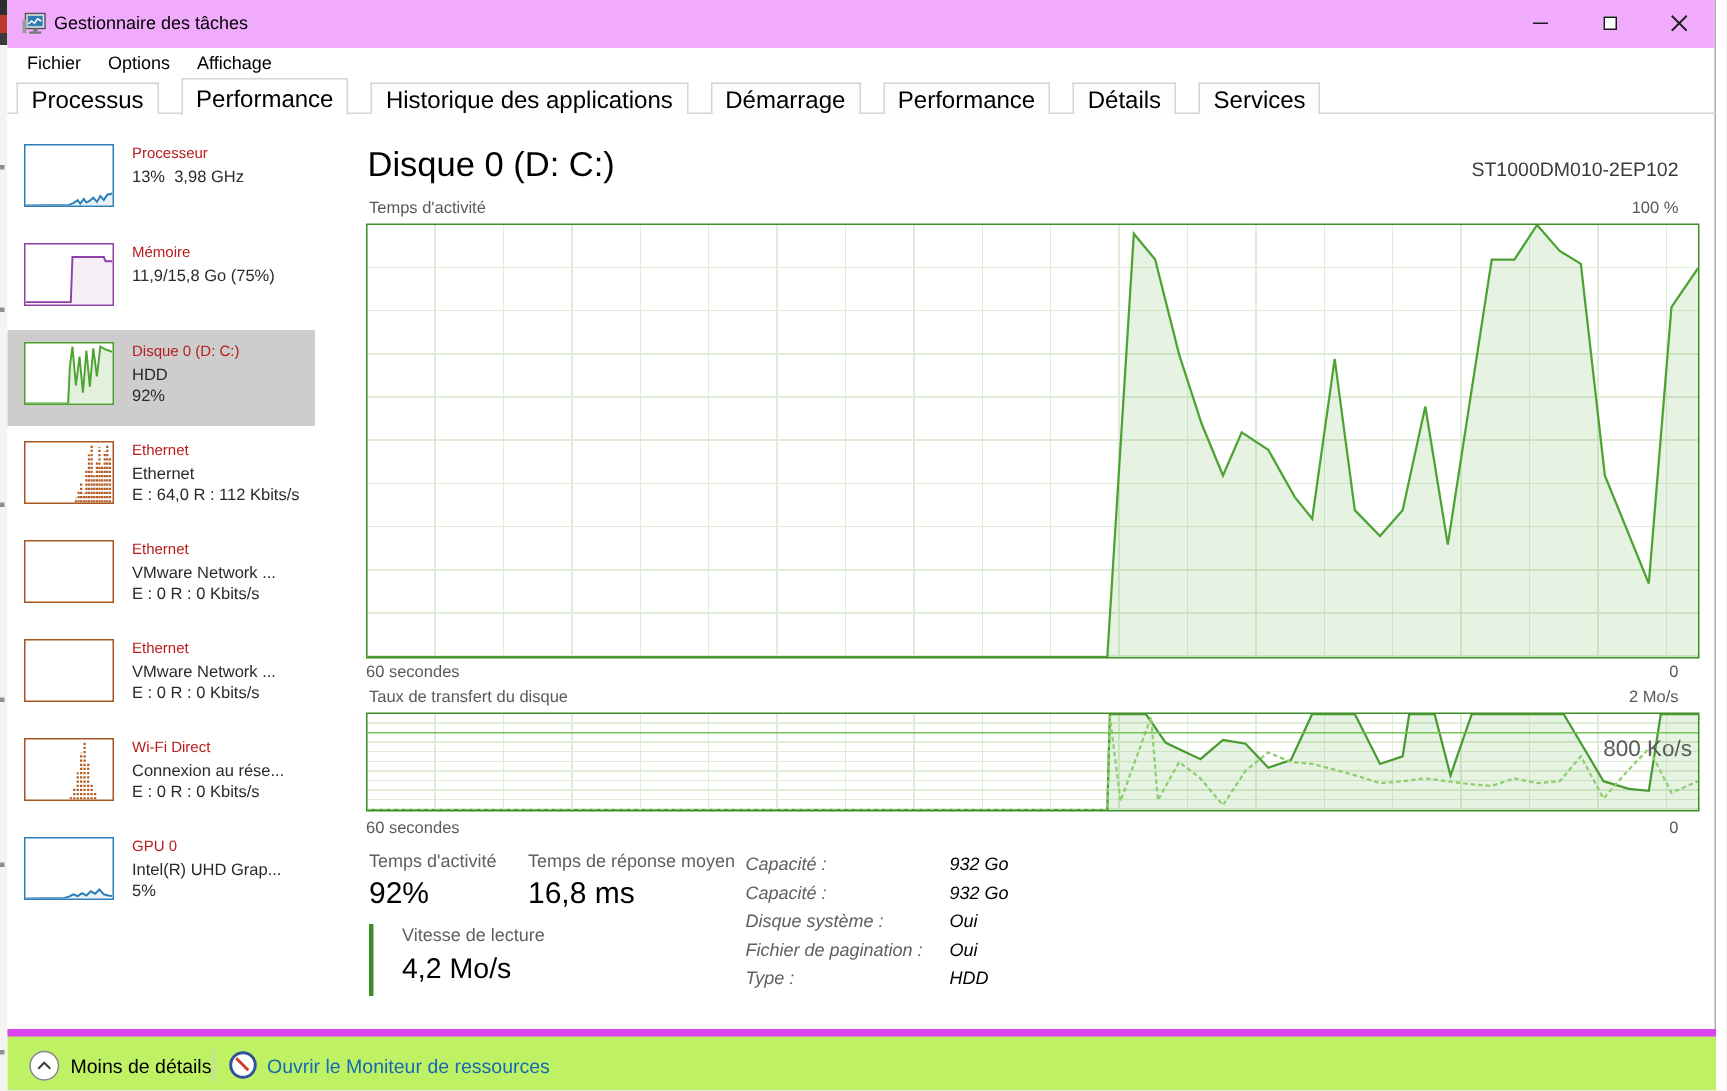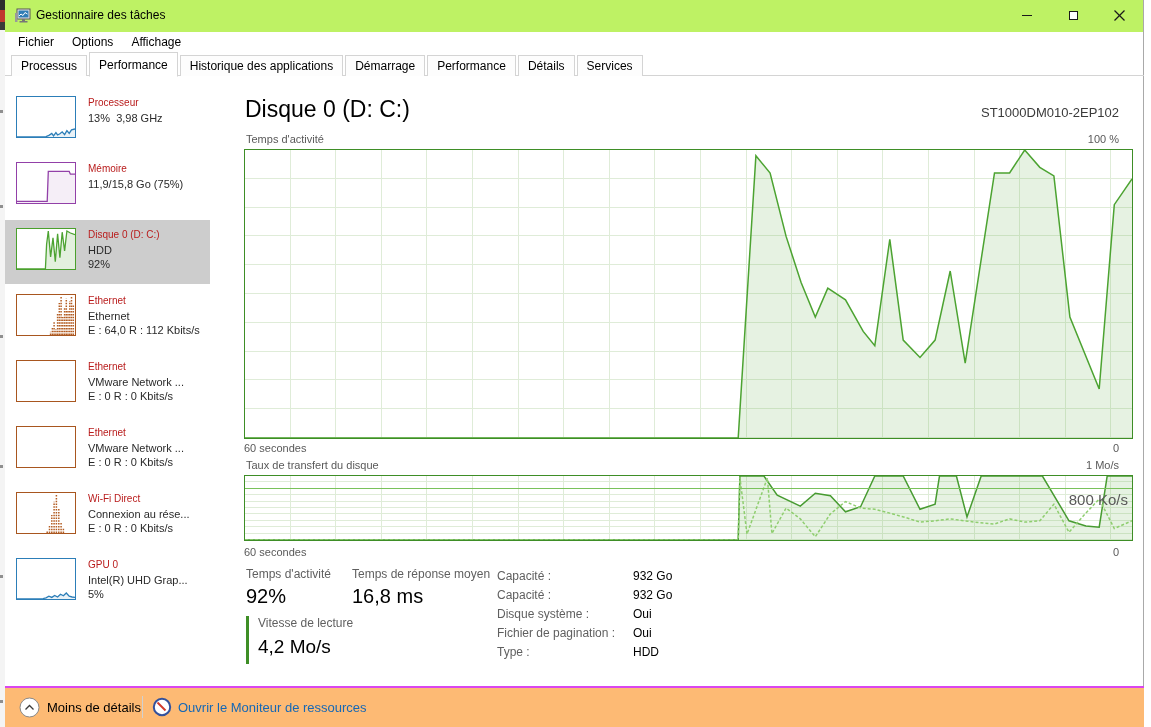--- a/index.html
+++ b/index.html
@@ -12,36 +12,36 @@
   .ls-a{ position:absolute; left:0; top:0; width:5px; height:10px; background:#2d2d2d; }
   .ls-b{ position:absolute; left:0; top:10px; width:5px; height:12px; background:#c0392e; }
   .ls-c{ position:absolute; left:0; top:22px; width:5px; height:8px; background:#3a3a3a; }
   .ls-m{ position:absolute; left:0; width:3px; height:3px; background:#8f8f8f; }
   .right-strip{ position:absolute; left:1144px; top:0; width:7px; height:727px; background:#fff; }
 
   
   .window{ position:absolute; left:5px; top:0; width:1139px; height:727px; background:#fff;
            border-right:1px solid #a9a9a9; }
 
-  .titlebar{ position:absolute; left:0; top:0; width:100%; height:32px; background:#bef264; }
+  .titlebar{ position:absolute; left:0; top:0; width:100%; height:32px; background:#f0abfc; }
   .app-icon{ position:absolute; left:9px; top:7px; width:17px; height:17px; }
   .win-title{ position:absolute; left:31px; top:8px; font-size:12px; color:#000; }
   .controls{ position:absolute; right:1px; top:0; height:31px; display:flex; }
   .ctrl{ width:46px; height:31px; display:flex; align-items:center; justify-content:center; cursor:default; }
   .glyph-min{ width:10px; height:1px; background:#1a1a1a; }
   .glyph-max{ width:9px; height:9px; border:1px solid #1a1a1a; background:#fff; }
 
   .menubar{ position:absolute; left:4px; top:32px; height:20px; display:flex; }
   .menu-item{ font-size:12px; color:#000; padding:3px 9px; cursor:default; }
 
   .tabstrip{ position:absolute; left:0; top:51px; width:1139px; height:25px; }
   .tabline{ position:absolute; left:0; bottom:0; width:100%; height:1px; background:#d4d4d4; }
   .tabs{ position:absolute; left:6px; bottom:0; display:flex; align-items:flex-end; }
   .tab{ height:21px; padding:3px 9px 3px; border:1px solid #d4d4d4; border-bottom:none;
-        background:#fdfdfd; font-size:12px; color:#000; margin-right:2px; white-space:nowrap; position:relative; }
+        background:#fdfdfd; font-size:16px; color:#000; margin-right:15px; white-space:nowrap; position:relative; }
   .tab.active{ height:25px; padding-top:5px; background:#fff; margin-bottom:-1px;
                border-bottom:1px solid #fff; z-index:2; }
 
   
   .sidebar{ position:absolute; left:0; top:77px; width:205px; height:606px; background:#fff; }
   .side-item{ position:absolute; left:0; width:205px; height:64px; cursor:default; }
   .side-item.selected{ background:#cdcdcd; }
   .thumb{ position:absolute; left:11px; top:8px; width:60px; height:42px; background:#fff; border:1px solid #888; }
   .thumb svg{ display:block; width:100%; height:100%; }
   .side-text{ position:absolute; left:83px; top:6px; width:120px; }
@@ -60,34 +60,34 @@
   #chart2{ top:475px; height:66px;
     background-image:
       repeating-linear-gradient(to right, transparent 0, transparent 44.6px, #dfecd8 44.6px, #dfecd8 45.6px),
       repeating-linear-gradient(to bottom, transparent 0, transparent 5.4px, #dfecd8 5.4px, #dfecd8 6.4px); }
   .chart-box svg{ position:absolute; left:0; top:0; width:100%; height:100%; }
   .refline{ position:absolute; left:0; right:0; top:12px; height:1px; background:#79c25a; z-index:2; }
   .ref-label{ position:absolute; right:4px; top:15px; font-size:15px; color:#595959; z-index:3; }
 
   .stat-label{ position:absolute; font-size:12px; color:#5f5f5f; white-space:nowrap; }
   .stat-big{ position:absolute; font-size:20px; color:#000; }
-  .speed-block{ position:absolute; top:616px; height:48px; padding-left:9px; }
+  .speed-block{ position:absolute; top:616px; height:48px; padding-left:19px; }
   .speed-read{ left:241px; border-left:3px solid #3e8e26; }
   .speed-write{ left:355px; border-left:3px dashed #7cbf5a; }
   .speed-label{ font-size:12px; color:#5f5f5f; white-space:nowrap; }
   .speed-value{ font-size:19px; color:#000; margin-top:6px; }
 
-  .details{ position:absolute; left:492px; top:567px; }
+  .details{ position:absolute; left:492px; top:567px;font-style:italic; }
   .detail-row{ display:flex; line-height:19px; }
   .d-label{ width:136px; font-size:12px; color:#5f5f5f; }
   .d-value{ font-size:12px; color:#000; }
 
   
-  .footer{ position:absolute; left:0; top:686px; width:1139px; height:41px; background:#fdba74;
-           border-top:2px solid #d946ef; }
+  .footer{ position:absolute; left:0; top:686px; width:1139px; height:41px; background:#bef264;
+           border-top:5px solid #d946ef; }
   .chev-circle{ position:absolute; left:14px; top:9px; width:21px; height:21px; cursor:default; }
   .less-details{ position:absolute; left:42px; top:12px; font-size:13px; color:#000; cursor:default; }
   .foot-div{ position:absolute; left:137px; top:8px; width:1px; height:22px; background:#d0d0d0; }
   .gauge{ position:absolute; left:147px; top:9px; width:20px; height:20px; }
   .res-link{ position:absolute; left:173px; top:12px; font-size:13px; color:#1668b5; cursor:pointer; }
 </style>
 </head>
 <body>
 
 <div class="screen">
@@ -281,21 +281,21 @@
     <div class="chart-box" id="chart1">
       <svg id="svg-activity" viewBox="0 0 887 288" preserveAspectRatio="none">
           <polygon points="0.0,288.0 493.2,288.0 510.9,5.8 525.1,23.0 541.1,86.4 556.1,132.5 570.3,167.0 582.8,138.2 600.5,149.8 618.2,181.4 629.8,195.8 644.8,89.3 658.2,190.1 675.0,207.4 690.1,190.1 705.2,121.0 720.2,213.1 749.5,23.0 764.6,23.0 779.7,0.0 794.8,17.3 808.9,25.9 824.9,167.0 854.2,239.0 869.3,54.7 887.0,28.8 887,288 0,288" fill="rgba(102,172,72,0.16)"></polygon>
           <polyline points="0.0,288.0 493.2,288.0 510.9,5.8 525.1,23.0 541.1,86.4 556.1,132.5 570.3,167.0 582.8,138.2 600.5,149.8 618.2,181.4 629.8,195.8 644.8,89.3 658.2,190.1 675.0,207.4 690.1,190.1 705.2,121.0 720.2,213.1 749.5,23.0 764.6,23.0 779.7,0.0 794.8,17.3 808.9,25.9 824.9,167.0 854.2,239.0 869.3,54.7 887.0,28.8" fill="none" stroke="#4ca331" stroke-width="1.5" vector-effect="non-scaling-stroke"></polyline>
         </svg>
     </div>
     <div class="chart-label" style="left:239px; top:442px">60 secondes</div>
     <div class="chart-label" style="right:24px; top:442px">0</div>
 
     <div class="chart-label" style="left:241px; top:459px">Taux de transfert du disque</div>
-    <div class="chart-label" style="right:24px; top:459px">1 Mo/s</div>
+    <div class="chart-label" style="right:24px; top:459px">2 Mo/s</div>
 
     <div class="chart-box" id="chart2">
       <div class="refline"></div>
       <div class="ref-label">800 Ko/s</div>
       <svg id="svg-transfer" viewBox="0 0 887 64" preserveAspectRatio="none">
           <polygon points="0.0,64.0 493.2,64.0 494.9,0.0 518.9,0.0 532.2,19.2 555.3,30.1 570.3,17.3 585.4,19.8 600.5,35.8 615.6,30.7 629.8,0.0 658.2,0.0 675.0,33.3 690.1,28.2 694.5,0.0 711.4,0.0 722.0,41.0 736.2,0.0 797.4,0.0 824.0,44.8 840.9,49.9 854.2,51.2 862.2,0.0 887.0,0.0 887,64 0,64" fill="rgba(102,172,72,0.16)"></polygon>
           <polyline points="0.0,64.0 493.2,64.0 494.9,0.0 518.9,0.0 532.2,19.2 555.3,30.1 570.3,17.3 585.4,19.8 600.5,35.8 615.6,30.7 629.8,0.0 658.2,0.0 675.0,33.3 690.1,28.2 694.5,0.0 711.4,0.0 722.0,41.0 736.2,0.0 797.4,0.0 824.0,44.8 840.9,49.9 854.2,51.2 862.2,0.0 887.0,0.0" fill="none" stroke="#479b31" stroke-width="1.5" vector-effect="non-scaling-stroke"></polyline>
           <polyline points="0.0,64.0 493.2,64.0 494.9,1.3 502.0,58.2 522.4,1.9 526.9,57.6 541.1,32.0 555.3,42.9 570.3,60.8 585.4,37.8 600.5,25.6 615.6,32.0 629.8,33.3 644.8,37.1 660.8,41.6 675.0,46.1 690.1,44.8 705.2,42.9 719.4,44.8 734.4,46.7 749.5,48.0 764.6,42.9 779.7,46.1 794.8,44.8 808.9,28.2 824.0,56.3 839.1,39.0 854.2,23.0 869.3,52.5 887.0,44.8" fill="none" stroke="#8fce6f" stroke-width="1.5" stroke-dasharray="3,2" vector-effect="non-scaling-stroke"></polyline>
         </svg>
     </div>

